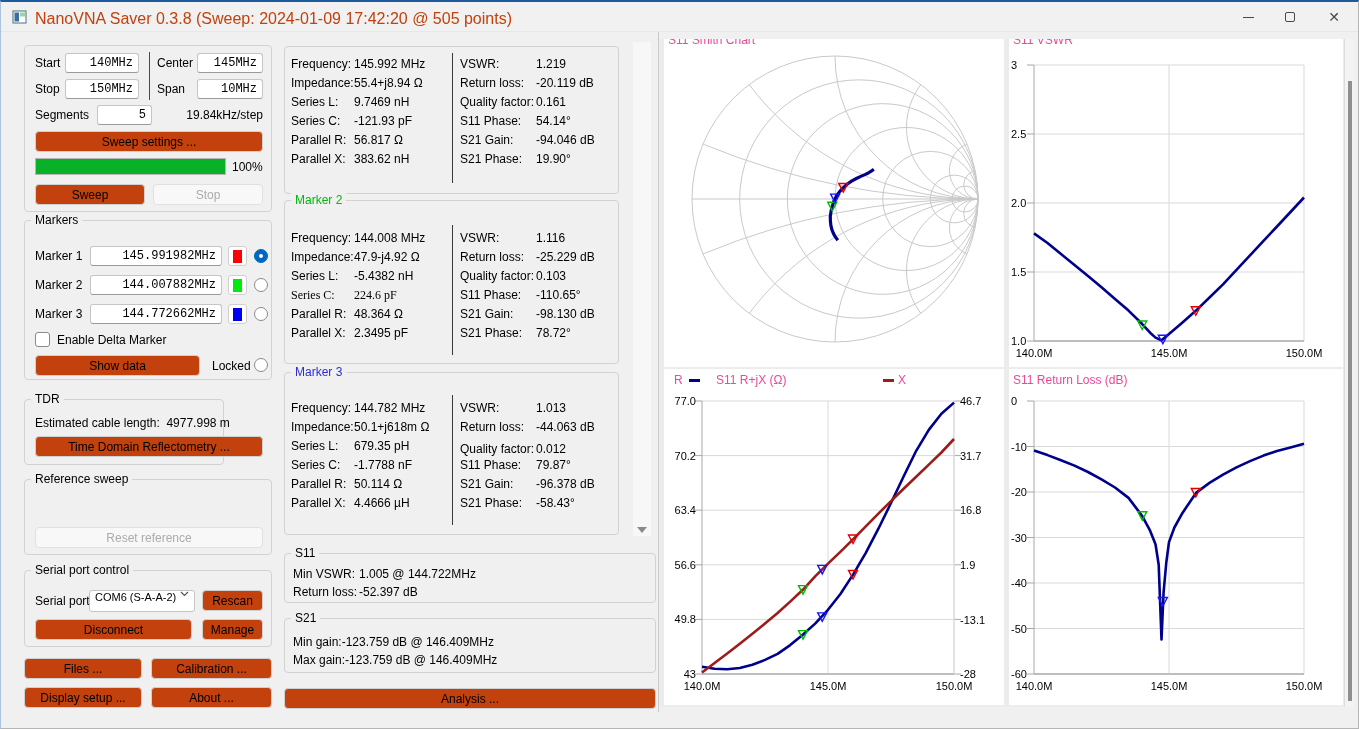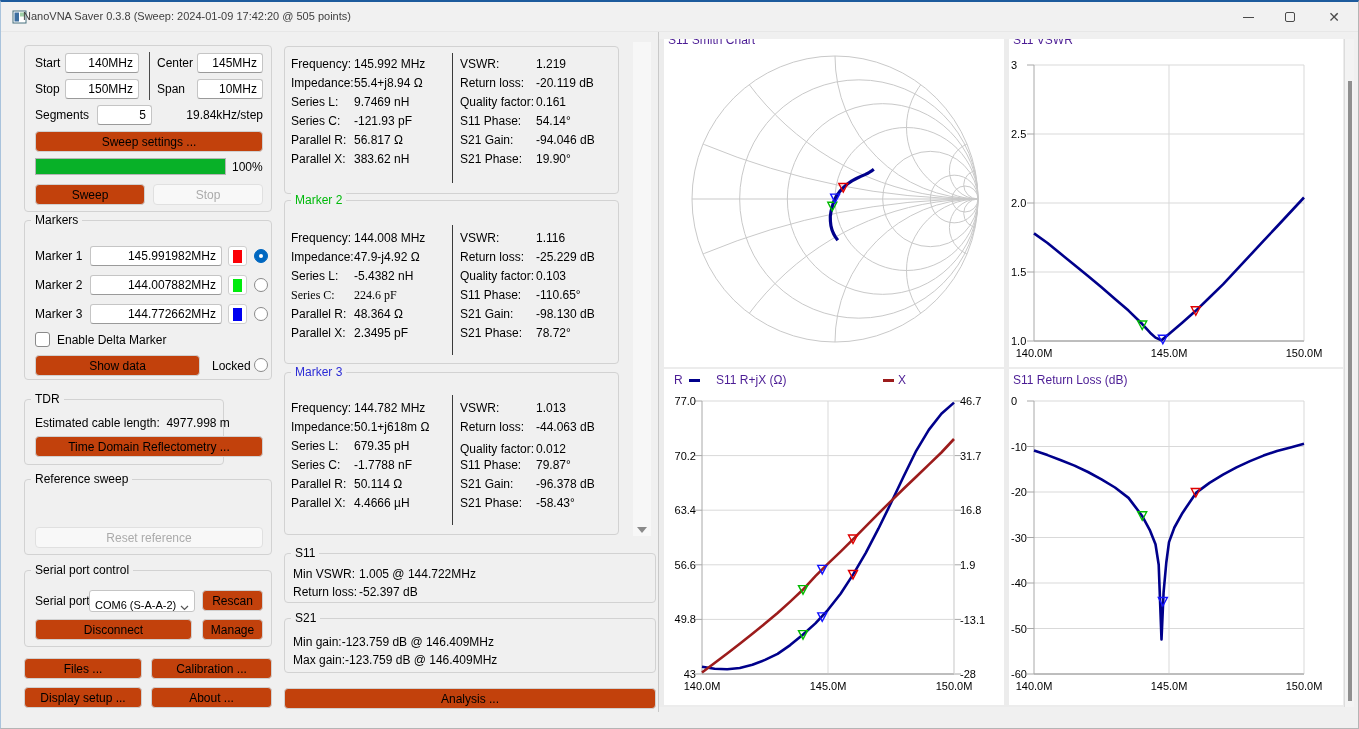--- a/index.html
+++ b/index.html
@@ -5,34 +5,34 @@
   * { margin:0; padding:0; box-sizing:border-box; }
   body { font-family:"Liberation Sans", sans-serif; background:#d0d0d0; }
   #app {
     position:relative; width:1359px; height:729px; background:#f0f0f0;
     border-top:2px solid #1d5b9d; border-left:1px solid #a9c3dc; border-right:1px solid #b5b5b5; border-bottom:1px solid #b5b5b5;
     overflow:hidden; font-size:12px; color:#000;
   }
   
   .titlebar { position:absolute; left:0; top:0; width:100%; height:30px; background:#f1f1f1; border-bottom:1px solid #e7e7e7; }
   .titlebar .app-icon { position:absolute; left:11px; top:7px; }
-  .titlebar .title { position:absolute; left:22px; top:8px; color:#404040; font-size:11px; white-space:nowrap; }
+  .titlebar .title { position:absolute; left:34px; top:8px; color:#c2410c; font-size:16px; white-space:nowrap; }
   .winbtn { position:absolute; top:0; width:40px; height:30px; display:flex; align-items:center; justify-content:center; color:#4a4a4a; }
   .winbtn.min { right:90px; } .winbtn.max { right:48px; } .winbtn.close { right:4px; font-size:14px; }
   .minglyph { width:11px; height:1px; background:#4a4a4a; }
   .maxglyph { width:10px; height:10px; border:1px solid #4a4a4a; border-radius:2px; }
 
   
   .groupbox { position:absolute; border:1px solid #d2d2d2; border-radius:4px; }
   .gb-title { position:absolute; top:-8px; left:6px; background:#f0f0f0; padding:0 4px; font-size:12px; line-height:14px; white-space:nowrap; }
   .btn { position:absolute; height:21px; background:#c2410c; border:1px solid #d0d0d0; border-radius:4px;
          font-size:12px; display:flex; align-items:center; justify-content:center; cursor:default; white-space:nowrap; }
   .btn.disabled { color:#ababab; background:#f8f8f8; border-color:#e0e0e0; }
   .field { position:absolute; height:20px; background:#fff; border:1px solid #c5c5c5; border-bottom-color:#9a9a9a; border-radius:3px;
-           font-family:Liberation Sans, sans-serif; font-size:12px; text-align:right; padding:0 5px; color:#000; }
+           font-family:Liberation Mono, monospace; font-size:12px; text-align:right; padding:0 5px; color:#000; }
   .lbl { position:absolute; white-space:nowrap; line-height:14px; }
   .radio { position:absolute; width:14px; height:14px; border-radius:50%; border:1px solid #8a8a8a; background:#fff; }
   .radio.sel { background:#0067c0; border-color:#0067c0; }
   .radio.sel::after { content:""; position:absolute; left:4px; top:4px; width:4px; height:4px; border-radius:50%; background:#fff; }
   .checkbox { position:absolute; width:15px; height:15px; border:1px solid #8a8a8a; border-radius:3px; background:#fff; }
   .colorbtn { position:absolute; width:19px; height:20px; background:#fff; border:1px solid #cfcfcf; border-radius:3px; display:flex; align-items:center; justify-content:center; }
   .colorbtn .swatch { width:9px; height:13px; }
   .vsep { position:absolute; width:1px; background:#4a4a4a; }
 
   
@@ -47,21 +47,21 @@
   
   .mid-scroll { position:absolute; left:632px; top:40px; width:18px; height:494px; background:#f7f7f7; }
   .mid-scroll .arrow-down { position:absolute; left:4px; bottom:3px; width:0; height:0; border-left:5px solid transparent; border-right:5px solid transparent; border-top:6px solid #8a8a8a; }
   .right-scroll { position:absolute; left:1343px; top:37px; width:10px; height:668px; background:#f3f3f3; border-left:1px solid #dcdcdc; }
   .right-scroll .thumb { position:absolute; left:3px; top:42px; width:4px; height:620px; background:#8f8f8f; }
   .panel-divider { position:absolute; left:657px; top:30px; width:1px; height:680px; background:#c9c9c9; }
 
   
   .chart-area { position:absolute; left:658px; top:37px; width:685px; height:668px; background:#ececec; overflow:hidden; }
   .cell { position:absolute; background:#fff; }
-  .ctitle { position:absolute; left:4px; font-size:12px; color:#4c1d95; white-space:nowrap; z-index:2; }
+  .ctitle { position:absolute; left:4px; font-size:12px; color:#ec4899; white-space:nowrap; z-index:2; }
   .row1 .ctitle { top:-4px; }
   .row2 .ctitle { top:4px; }
   .cell svg { position:absolute; left:0; top:0; }
   .ldash { display:inline-block; width:11px; height:3px; vertical-align:middle; margin:0 3px; }
   .rjx-title span { position:absolute; white-space:nowrap; }
 </style>
 </head>
 <body>
 
 <div id="app">
@@ -142,21 +142,21 @@
   </div>
 
   <div class="groupbox" style="left:23px;top:477px;width:248px;height:76px;">
     <span class="gb-title">Reference sweep</span>
     <div class="btn disabled" style="left:10px;top:47px;width:228px;">Reset reference</div>
   </div>
 
   <div class="groupbox" style="left:23px;top:568px;width:248px;height:77px;">
     <span class="gb-title">Serial port control</span>
     <span class="lbl" style="left:10px;top:23px;">Serial port</span>
-    <div style="position:absolute;left:64px;top:19px;width:106px;height:22px;background:#fff;border:1px solid #c5c5c5;border-radius:3px;display:flex;align-items:flex-end;padding:0 5px;">
+    <div style="position:absolute;left:64px;top:19px;width:106px;height:22px;background:#fff;border:1px solid #c5c5c5;border-radius:3px;display:flex;align-items:flex-start;padding:0 5px;">
       <span style="flex:1;font-size:11px;white-space:nowrap;">COM6 (S-A-A-2)</span>
       <svg width="9" height="6">
           <polyline points="1,1 4.5,4.5 8,1" fill="none" stroke="#555" stroke-width="1.2"></polyline>
         </svg>
     </div>
     <div class="btn" style="left:177px;top:19px;width:61px;">Rescan</div>
     <div class="btn" style="left:10px;top:48px;width:157px;">Disconnect</div>
     <div class="btn" style="left:177px;top:48px;width:61px;">Manage</div>
   </div>
 

